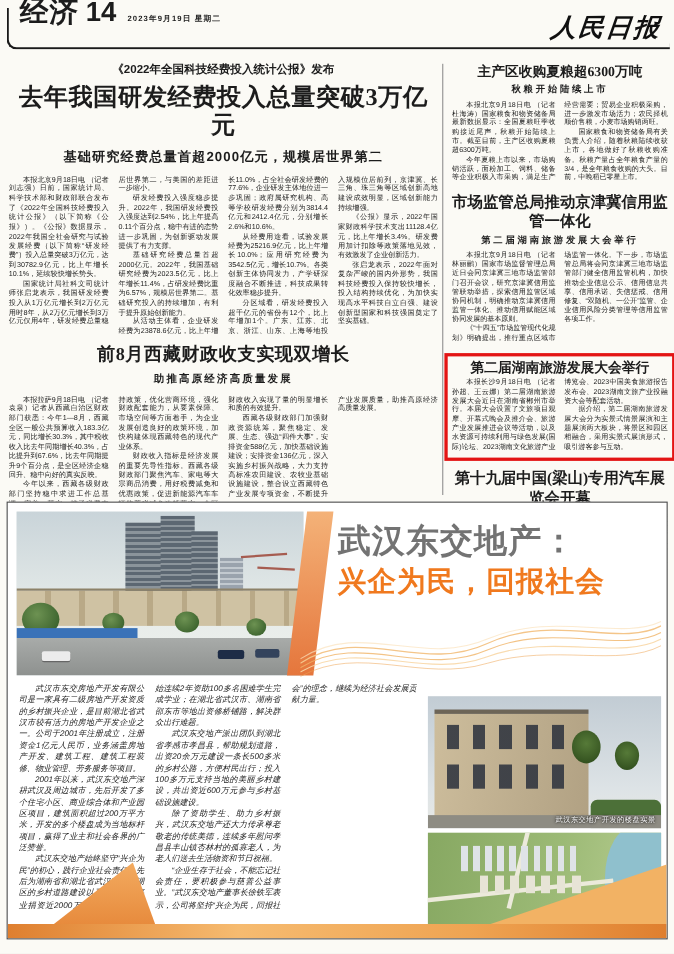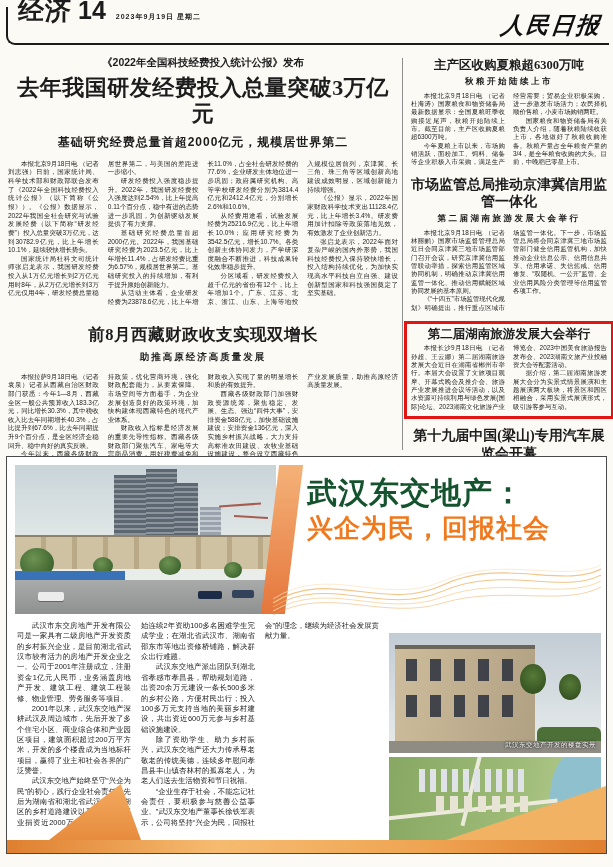--- a/index.html
+++ b/index.html
@@ -26,21 +26,21 @@
 
   .kicker{text-align:center;font-weight:700;font-size:10.5px;margin:0 0 5px;}
   .headline{text-align:center;font-family:"Liberation Serif",serif;font-weight:900;
     font-size:22px;line-height:1.2;margin:0;letter-spacing:.5px;}
   .subhead{text-align:center;font-weight:700;font-size:12px;margin:6px 0 0;letter-spacing:1px;}
 
   .bodycols{margin-top:9px;column-gap:9px;column-fill:auto;overflow:hidden;
     font-size:6.5px;line-height:1.33;text-align:justify;}
   .bodycols p{margin:0;text-indent:2em;}
   .lead-body{column-count:4;height:152px;}
-  .tibet-block{margin-top:13px;}
+  .tibet-block{}
   .tibet-headline{font-size:16.5px;}
   .tibet-sub{font-size:9.5px;letter-spacing:2px;}
   .tibet-body{column-count:4;height:106px;}
 
   
   .brief{margin-bottom:9px;}
   .brief-h{text-align:center;font-family:"Liberation Serif",serif;font-weight:900;
     font-size:12.5px;line-height:1.25;margin:0 0 2px;}
   .brief-h.small{font-size:14px;}
   .brief-sub{text-align:center;font-weight:700;font-size:8.5px;letter-spacing:2.5px;margin:2px 0 4px;}
@@ -75,26 +75,26 @@
   .road1{left:0;right:0;bottom:0;height:23%;background:linear-gradient(#a8aba9,#8e918f);}
   .car{border-radius:2px;}
   .carw{left:9%;bottom:9%;width:26px;height:9px;background:#ececec;box-shadow:0 1px 0 #666;}
   .carb{left:70%;bottom:10%;width:24px;height:8px;background:#1d2c46;}
   .carg{left:83%;bottom:11%;width:22px;height:8px;background:#33435c;}
 
   .ad-ribbon{position:absolute;left:263px;top:8px;width:24px;height:149px;
     background:linear-gradient(180deg,#f4b278,#e5763c);transform:skewX(-7deg);}
   .ad-title{position:absolute;left:300px;top:16px;width:292px;font-weight:900;
     font-family:"Liberation Sans",sans-serif;line-height:1.3;}
-  .ad-title .l1{font-size:30px;color:#14532d;letter-spacing:1px;}
+  .ad-title .l1{font-size:30px;color:#737373;letter-spacing:1px;}
   .ad-title .l2{font-size:26px;color:#f0791e;letter-spacing:1px;}
   .ad-waves{position:absolute;left:266px;top:98px;width:328px;height:62px;}
   .ad-body{position:absolute;left:10px;top:164px;width:362px;height:208px;
     column-count:3;column-gap:10px;column-fill:auto;overflow:hidden;
-    font-size:7.4px;line-height:1.4;text-align:justify;}
+    font-size:7.4px;line-height:1.4;text-align:justify;font-style:italic;}
   .ad-body p{margin:0;text-indent:2em;}
 
   .ad-photo-villa{position:absolute;left:382px;top:176px;width:212px;height:120px;overflow:hidden;background:#cfd6db;}
   .sky2{inset:0;background:linear-gradient(#c2ccd4,#dde3e6 70%,#e8e9e5);}
   .villa{left:3%;top:10%;width:66%;height:80%;background:linear-gradient(100deg,#cdbd9c,#b1a183);
     border-top:4px solid #6d6557;}
   .vwin{left:8%;top:22%;width:56%;height:18%;
     background:repeating-linear-gradient(90deg,rgba(42,48,60,.85) 0 11px,transparent 11px 24px);}
   .vwin2{top:52%;}
   .palm{left:62%;top:26%;width:26px;height:30px;border-radius:50%;

